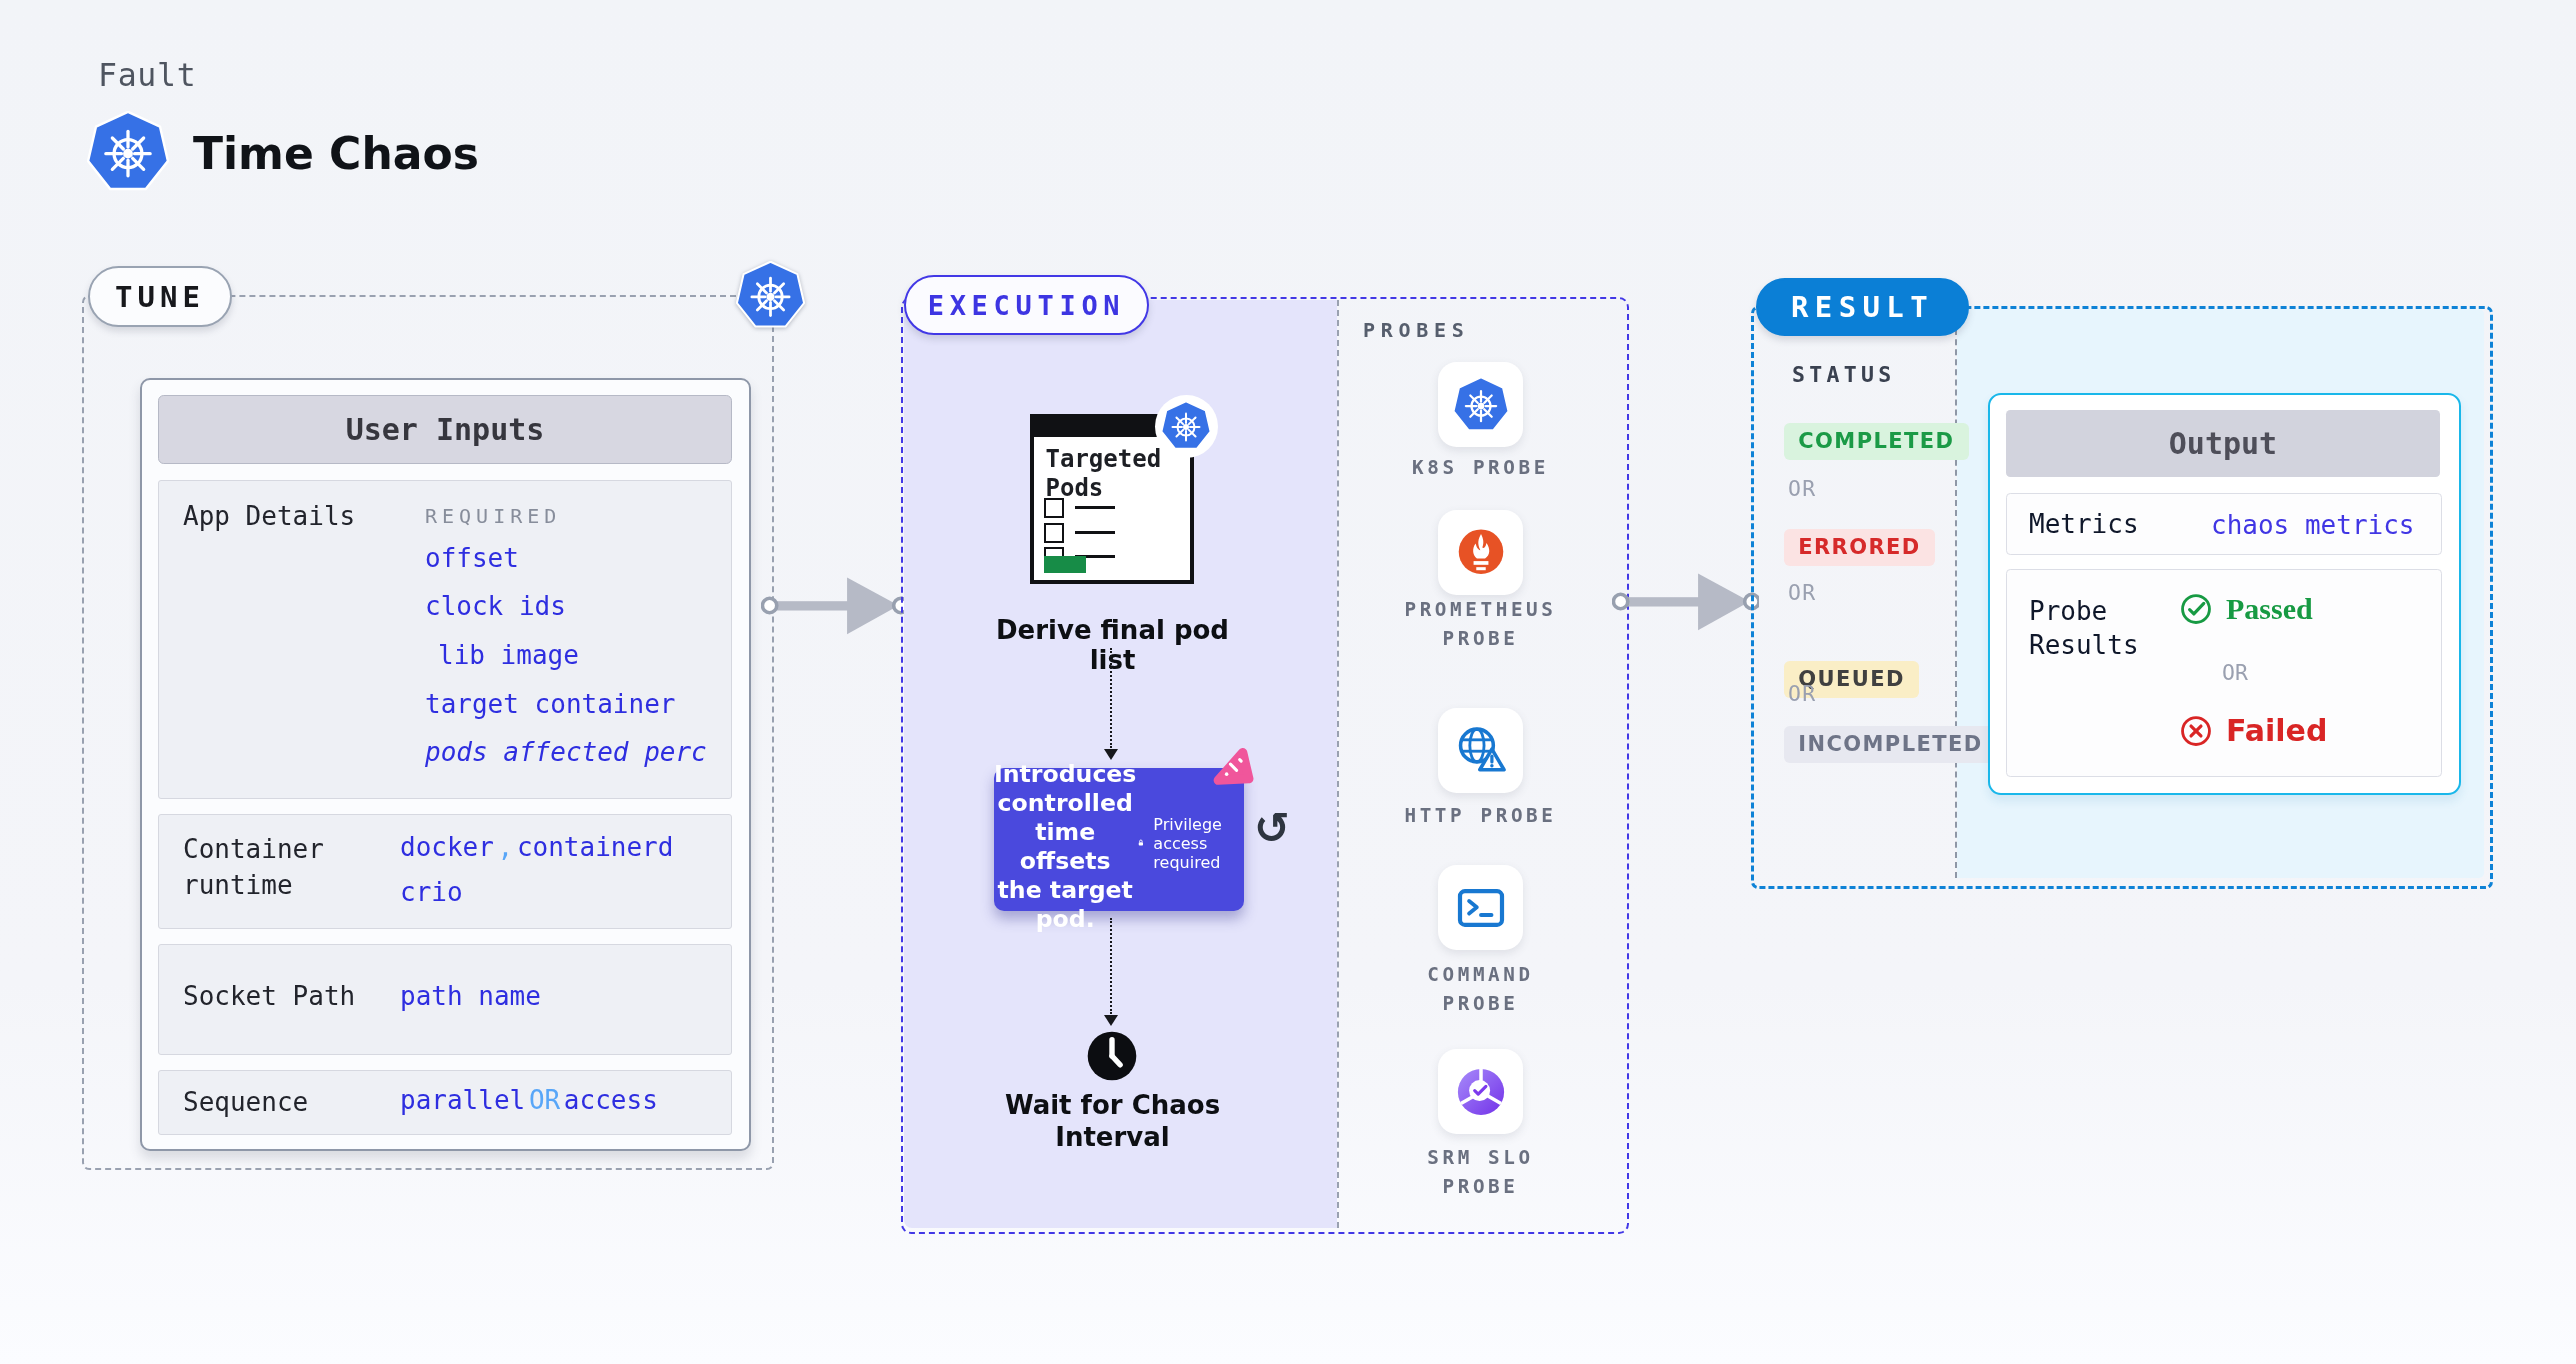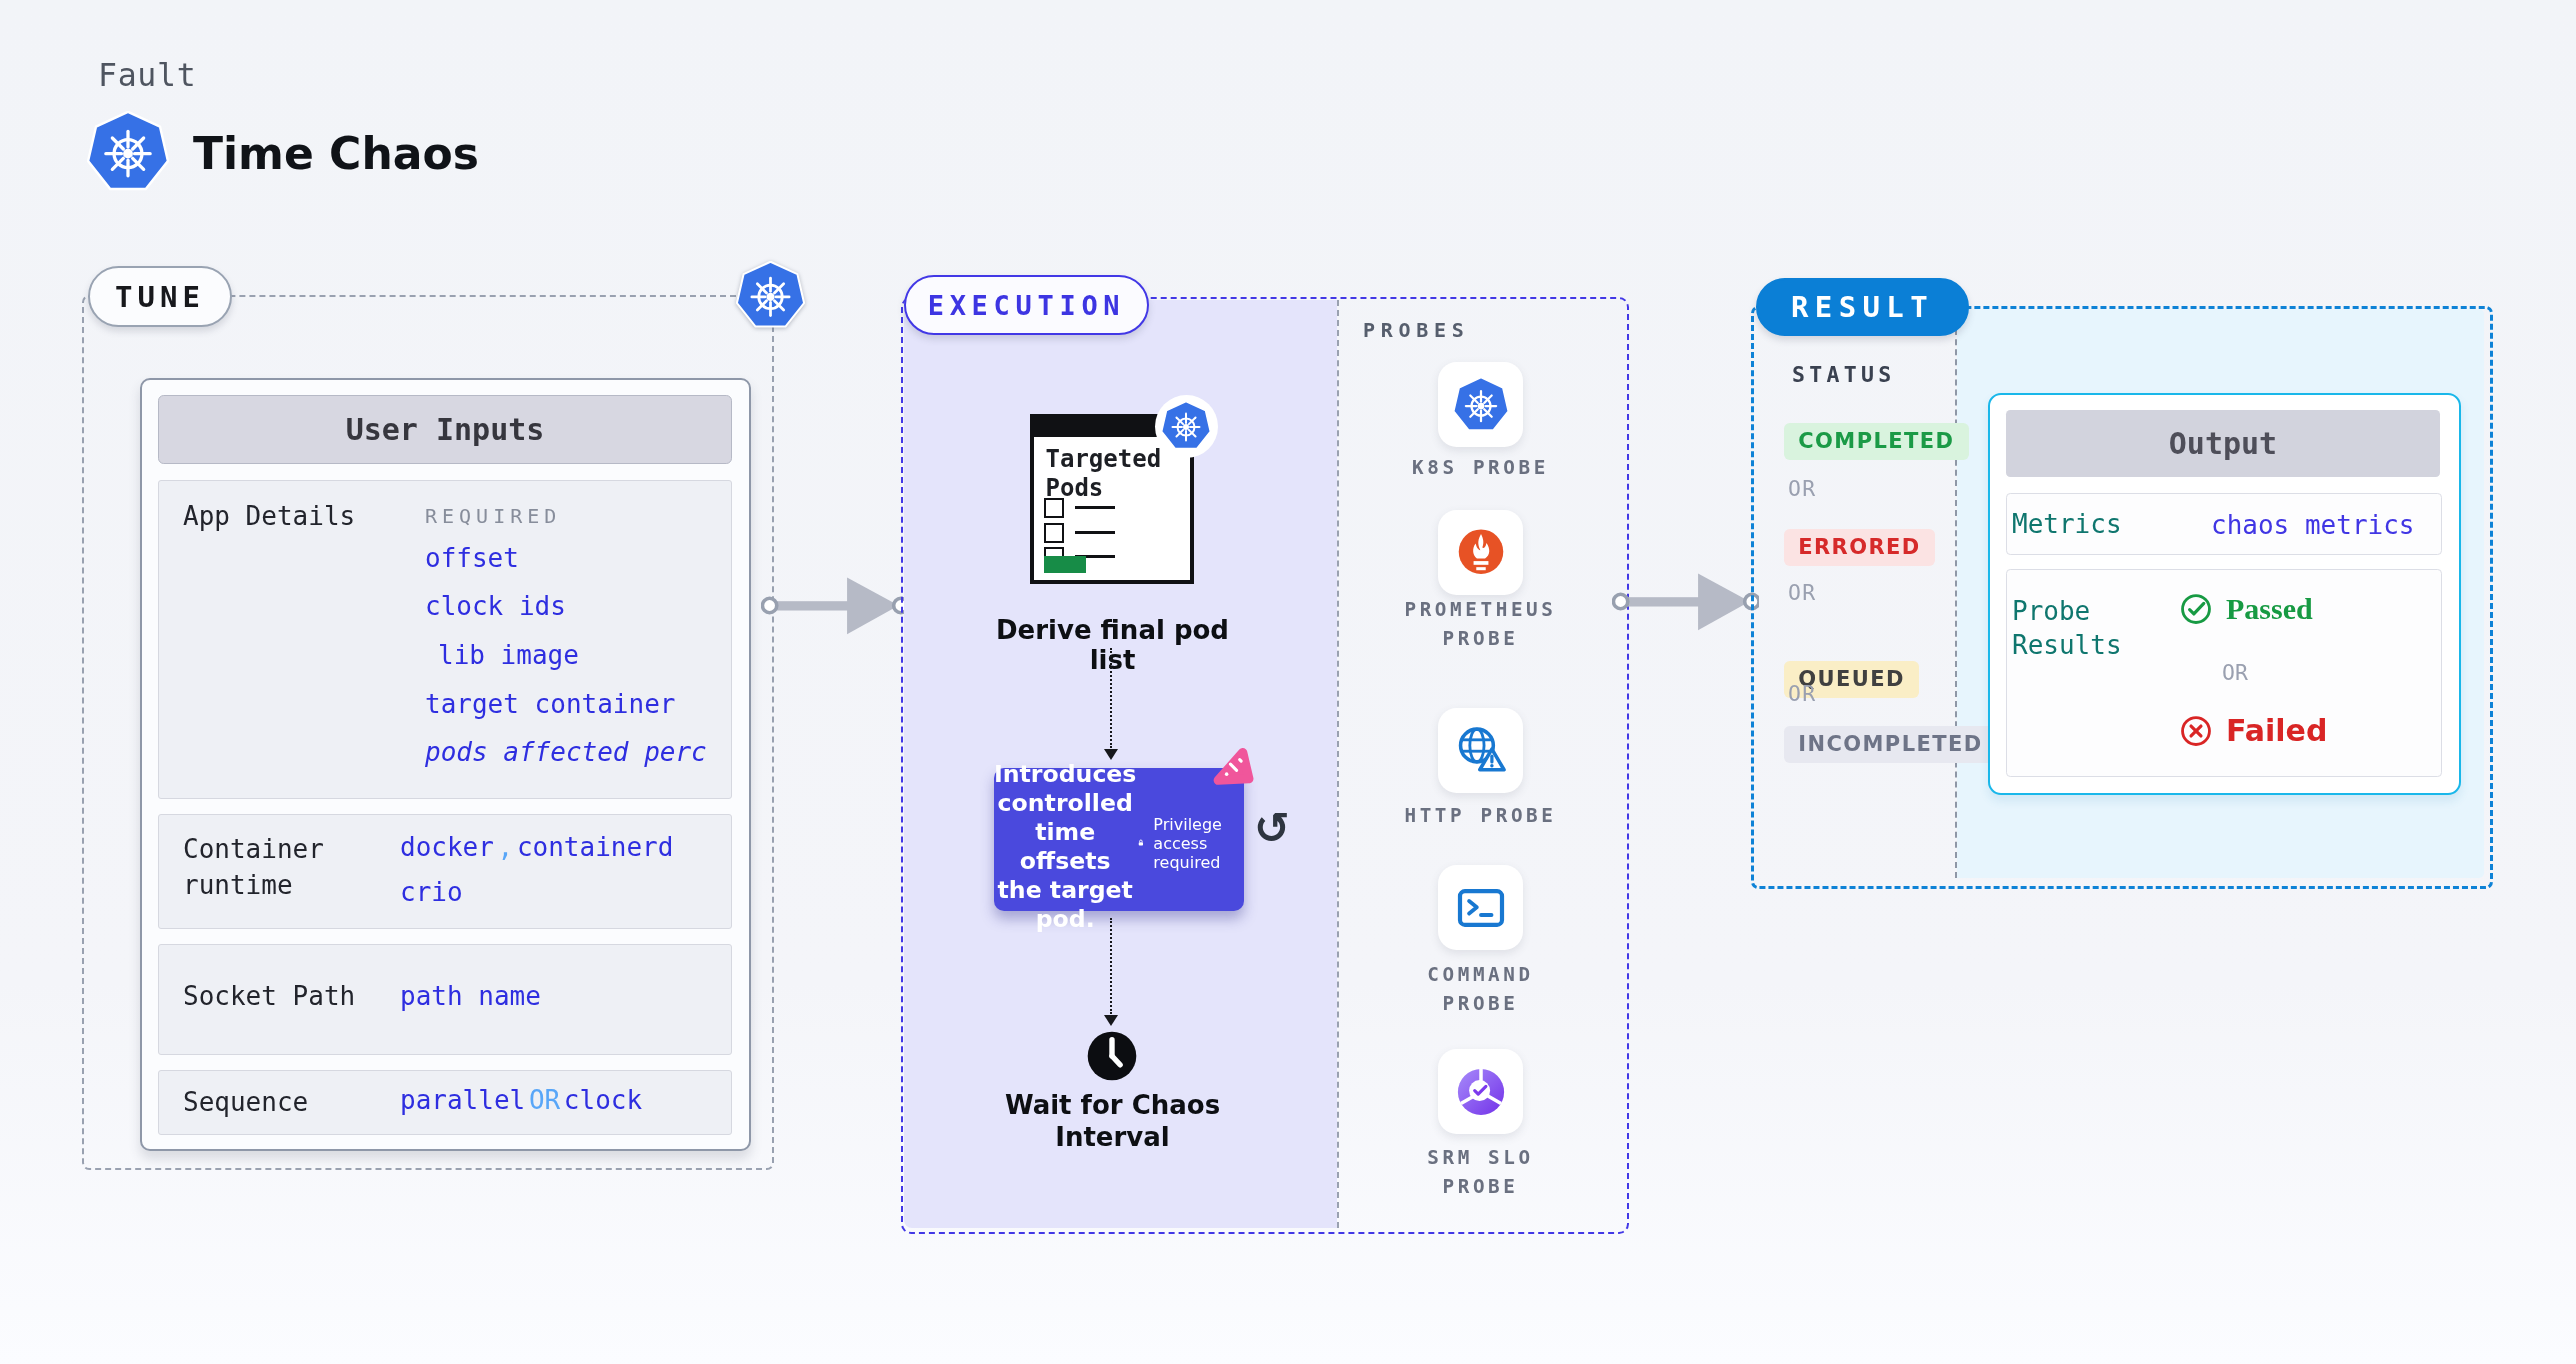--- a/index.html
+++ b/index.html
@@ -103,21 +103,21 @@
   .st-incompleted{top:726px;background:#e7e8f0;color:#6e7487;}
   .or1{top:476px;} .or2{top:580px;} .or3{top:681px;}
 
   .output-box{left:1988px;top:393px;width:469px;height:398px;background:#ffffff;border:2.9px solid #19b7ea;
               border-radius:13px;box-shadow:0 5.7px 10px rgba(40,130,180,.12);}
   .out-head{left:2006px;top:410px;width:434px;height:67px;background:#d2d3dd;border-radius:4.3px;
             display:flex;align-items:center;justify-content:center;font-size:30px;font-weight:bold;color:#4e4e59;}
   .out-row{background:#fdfdfe;border:1.4px solid #dcdee6;border-radius:4.3px;}
   .out-row1{left:2006px;top:493px;width:434px;height:60px;}
   .out-row2{left:2006px;top:569px;width:434px;height:206px;}
-  .out-label{position:absolute;left:5px;font-size:26px;color:#0f766e;line-height:34px;}
+  .out-label{position:absolute;left:22px;font-size:26px;color:#0f172a;line-height:34px;}
   .out-val{position:absolute;left:204px;top:15.8px;font-size:26px;font-weight:500;color:#4136e4;}
   .res-line{position:absolute;display:flex;align-items:center;gap:13px;}
   .passed-line{left:172px;top:21.5px;font-family:Liberation Serif, serif;} .failed-line{left:172px;top:143px;}
   .res-or{position:absolute;left:215px;top:90px;font-size:21.5px;font-weight:500;color:#9aa0b0;}
   .passed-txt{font-size:30px;font-weight:bold;color:#179a43;}
   .failed-txt{font-size:30px;font-weight:bold;color:#d92525;}
 </style>
 </head>
 <body>
 
@@ -192,21 +192,21 @@
   <div class="abs ui-row row3">
     <div class="row-label mono" style="top:33px;">Socket Path</div>
     <div class="val mono nowrap" style="left:241px;top:36px;">path name</div>
   </div>
 
   <div class="abs ui-row row4">
     <div class="row-label mono" style="top:13px;">Sequence</div>
     <div class="abs nowrap" style="left:241px;top:14.3px;">
       <span class="val mono" style="position:static;">parallel</span>
       <span class="val val-lt mono" style="position:static;">OR</span>
-      <span class="val mono" style="position:static;">clock</span>
+      <span class="val mono" style="position:static;">access</span>
     </div>
   </div>
 
   <svg class="abs h-arrow" style="left:761px;top:566px;" viewBox="0 0 205 110">
       <use href="#arrow-h"></use>
     </svg>
 
   <div class="abs exec-left"></div>
   <div class="abs exec-divider"></div>
   <div class="abs exec-box"></div>

